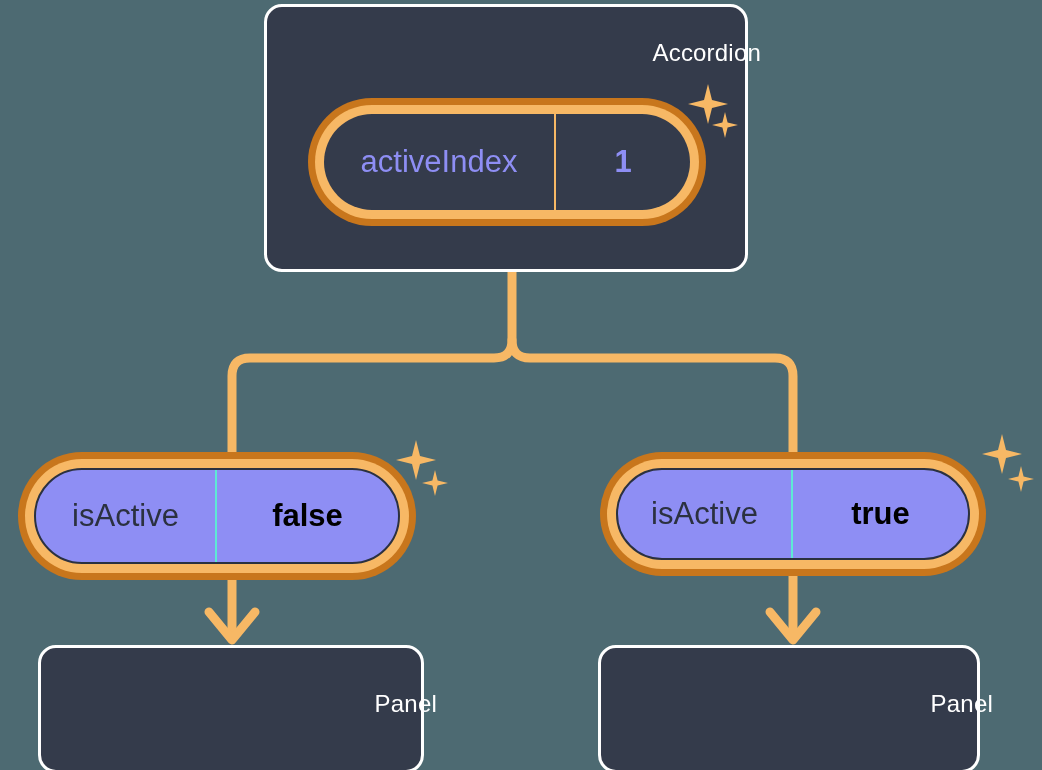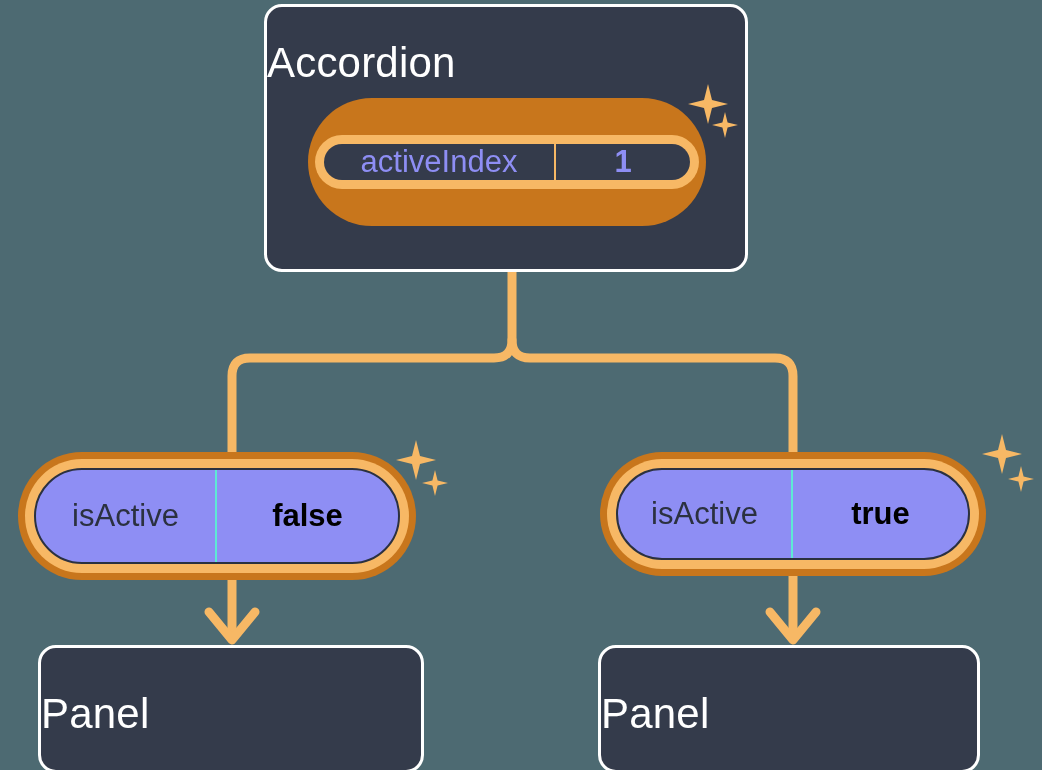--- a/index.html
+++ b/index.html
@@ -32,25 +32,25 @@
   
   .component-box {
     position: absolute;
     background: #343b4b;
     border: 3px solid #ffffff;
     border-radius: 18px;
     box-sizing: border-box;
   }
   .component-title {
     position: absolute;
-    left: 0;
+    left: 16px;
     width: 100%;
-    text-align: left;
+    text-align: right;
     color: #ffffff;
-    font-size: 42px;
+    font-size: 24px;
     font-weight: 400;
     letter-spacing: 0.2px;
   }
 
   #accordion-box { left: 264px; top: 4px; width: 484px; height: 268px; }
   #accordion-box .component-title { top: 32px; }
 
   #panel-left  { left: 38px;  top: 645px; width: 386px; height: 128px; }
   #panel-right { left: 598px; top: 645px; width: 382px; height: 128px; }
   #panel-left .component-title,
@@ -120,21 +120,21 @@
     font-size: 31px;
     border-right: 2px solid #5eead4;
   }
   .pill-purple .pill-val {
     flex: 1 1 auto;
     color: #000000;
     font-size: 31px;
     font-weight: 700;
   }
 
-  #pill-active-index { left: 308px; top: 98px;  width: 398px; height: 128px; align-items: center; }
+  #pill-active-index { left: 308px; top: 98px;  width: 398px; height: 128px; }
   #pill-is-active-left  { left: 18px;  top: 452px; width: 398px; height: 128px; }
   #pill-is-active-right { left: 600px; top: 452px; width: 386px; height: 124px; }
 
   
   .sparkle-group {
     position: absolute;
     pointer-events: none;
   }
   .sparkle {
     position: absolute;

